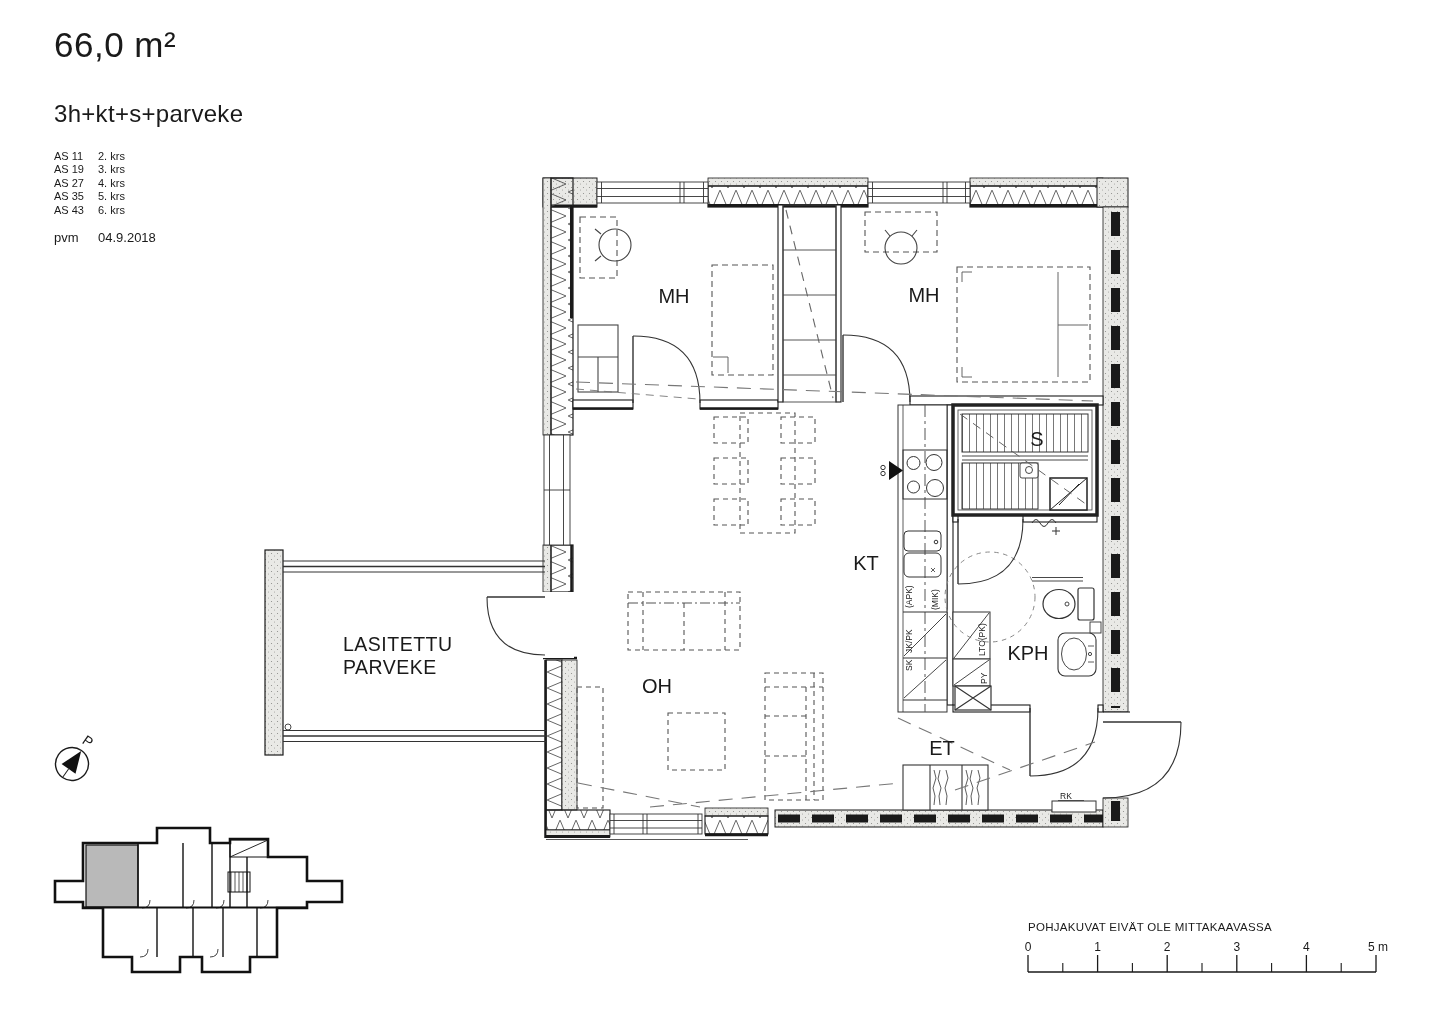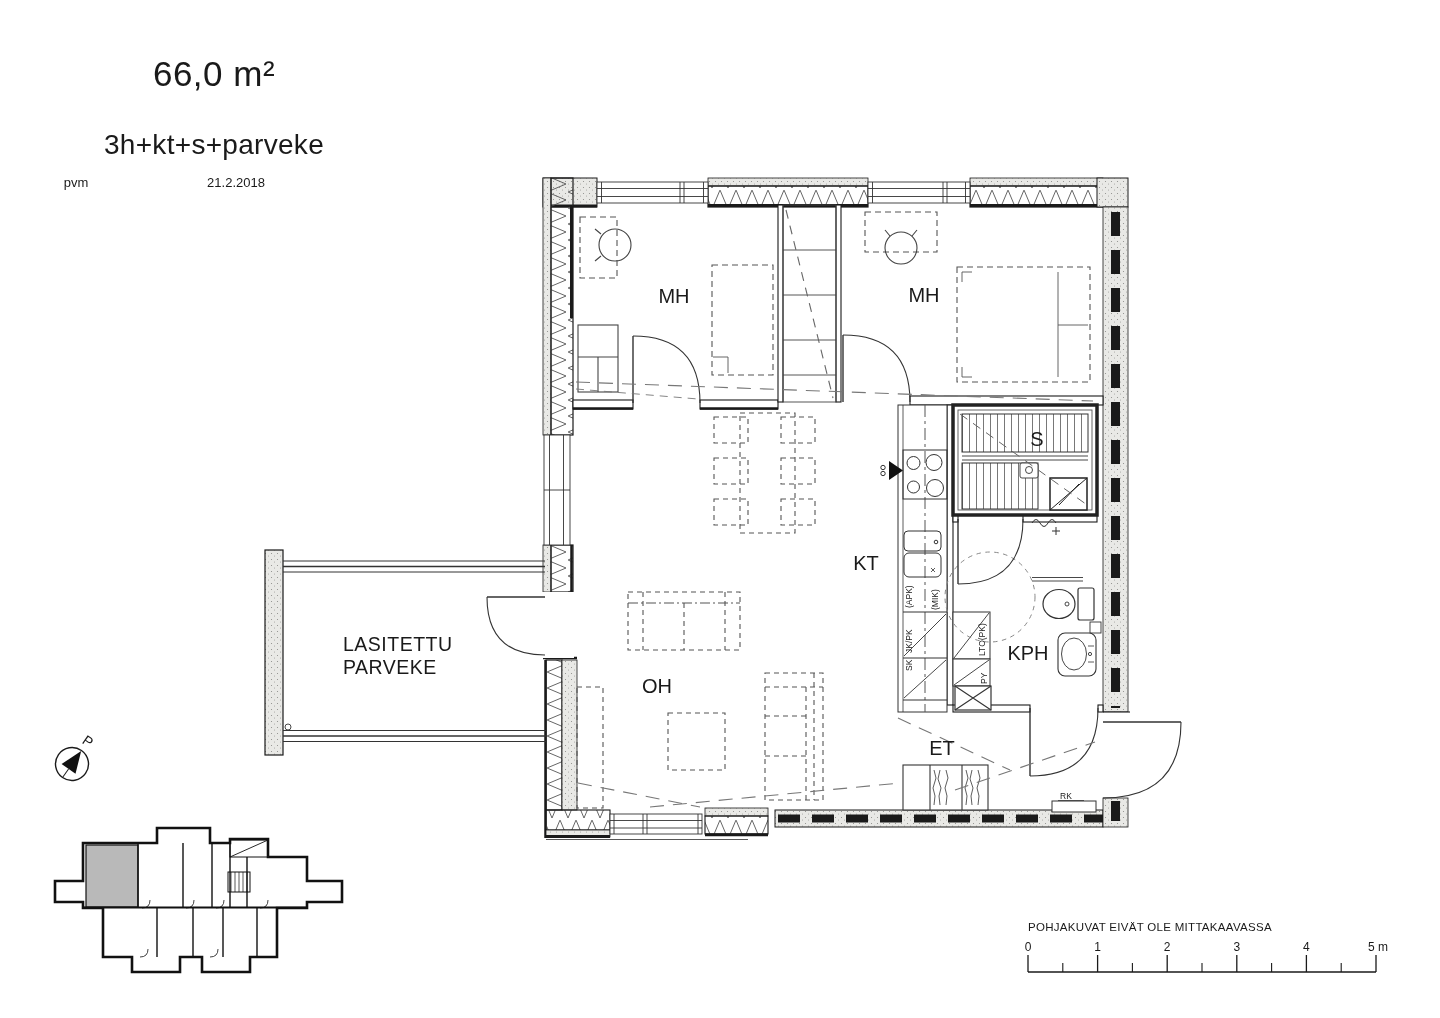--- a/index.html
+++ b/index.html
@@ -1,37 +1,49 @@
 <!DOCTYPE html>
 <html><head>
 <meta charset="utf-8">
 <style>
   html,body{margin:0;padding:0;background:#fff;}
   .page{position:relative;width:1440px;height:1018px;background:#fff;overflow:hidden;
         font-family:"Liberation Sans",sans-serif;color:#1a1a1a;}
-  .titleblock{position:absolute;left:54px;top:56px;width:320px;text-align:center;}
+  .titleblock{position:absolute;left:54px;top:27px;width:320px;}
   .titleblock h1{margin:0;font-size:35px;font-weight:400;line-height:1.05;letter-spacing:.5px;}
-  .titleblock h2{margin:36px 0 0 0;font-size:28px;font-weight:400;letter-spacing:.3px;}
+  .titleblock h2{margin:36px 0 0 0;font-size:24px;font-weight:400;letter-spacing:.3px;}
   .apt-table{margin-top:22px;display:grid;grid-template-columns:44px auto;column-gap:0;
              row-gap:1.5px;font-size:11px;line-height:12px;}
   .pvm-row{margin-top:14px;display:grid;grid-template-columns:44px auto;font-size:13px;}
   svg.plan{position:absolute;left:0;top:0;width:1440px;height:1018px;}
   text{fill:#1a1a1a;}
 </style>
 </head>
 <body>
 
 <div class="page">
 
   <div class="titleblock">
     <h1>66,0 m²</h1>
     <h2>3h+kt+s+parveke</h2>
+    <div class="apt-table">
+      <span>AS 11</span>
+        <span>2. krs</span>
+      <span>AS 19</span>
+        <span>3. krs</span>
+      <span>AS 27</span>
+        <span>4. krs</span>
+      <span>AS 35</span>
+        <span>5. krs</span>
+      <span>AS 43</span>
+        <span>6. krs</span>
+    </div>
     <div class="pvm-row">
       <span>pvm</span>
-      <span>21.2.2018</span>
+      <span>04.9.2018</span>
     </div>
   </div>
 
   <svg class="plan" viewBox="0 0 1440 1018">
     <defs>
       <pattern id="speck" width="6" height="6" patternUnits="userSpaceOnUse">
         <rect width="6" height="6" fill="#e9e9e6"></rect>
         <circle cx="1.5" cy="1.5" r="0.55" fill="#8a8a86"></circle>
         <circle cx="4.5" cy="4" r="0.5" fill="#9a9a96"></circle>
       </pattern>

